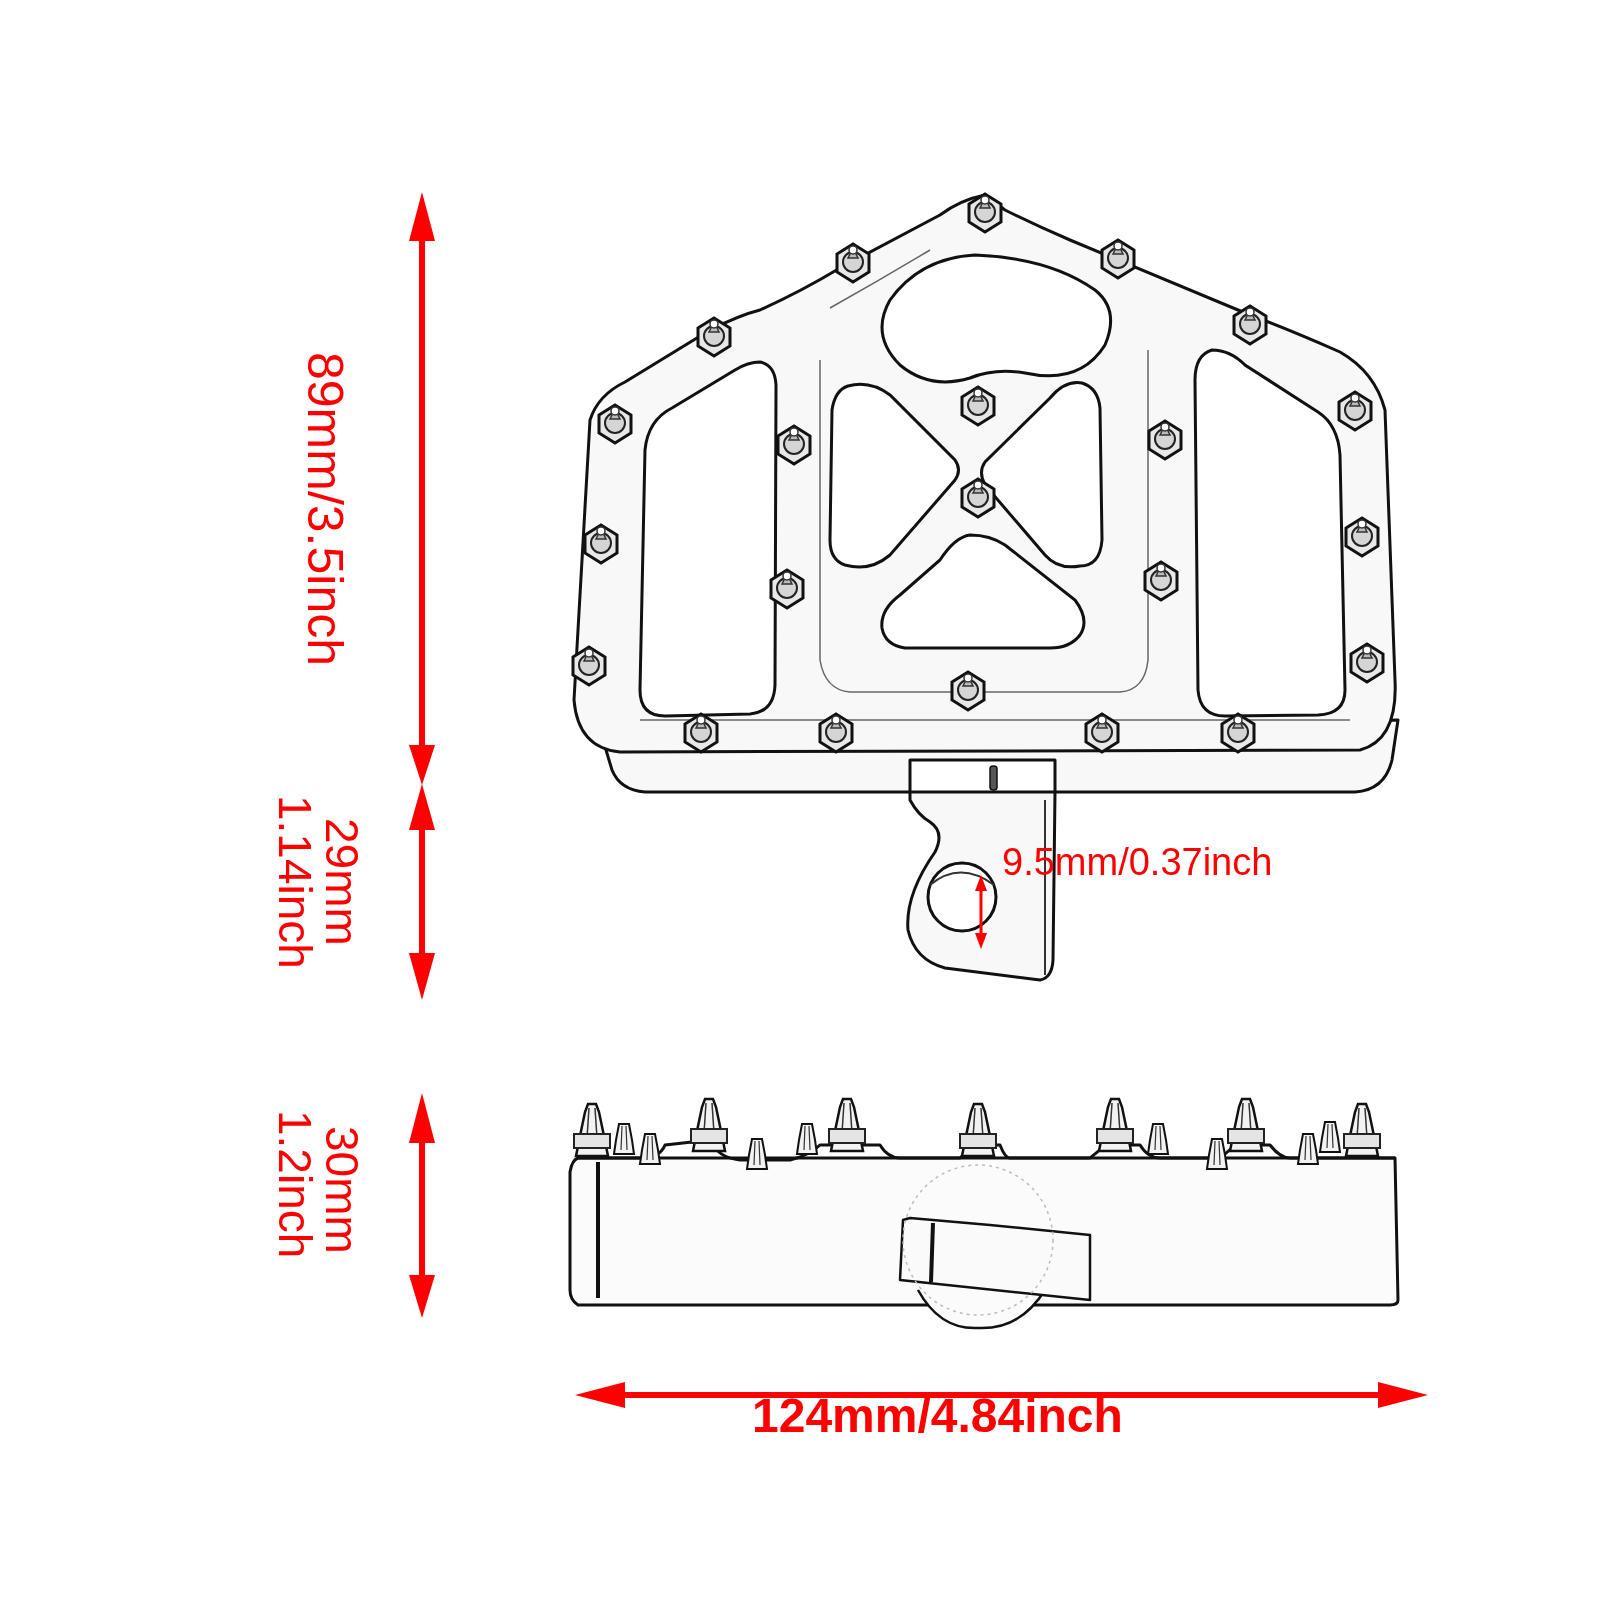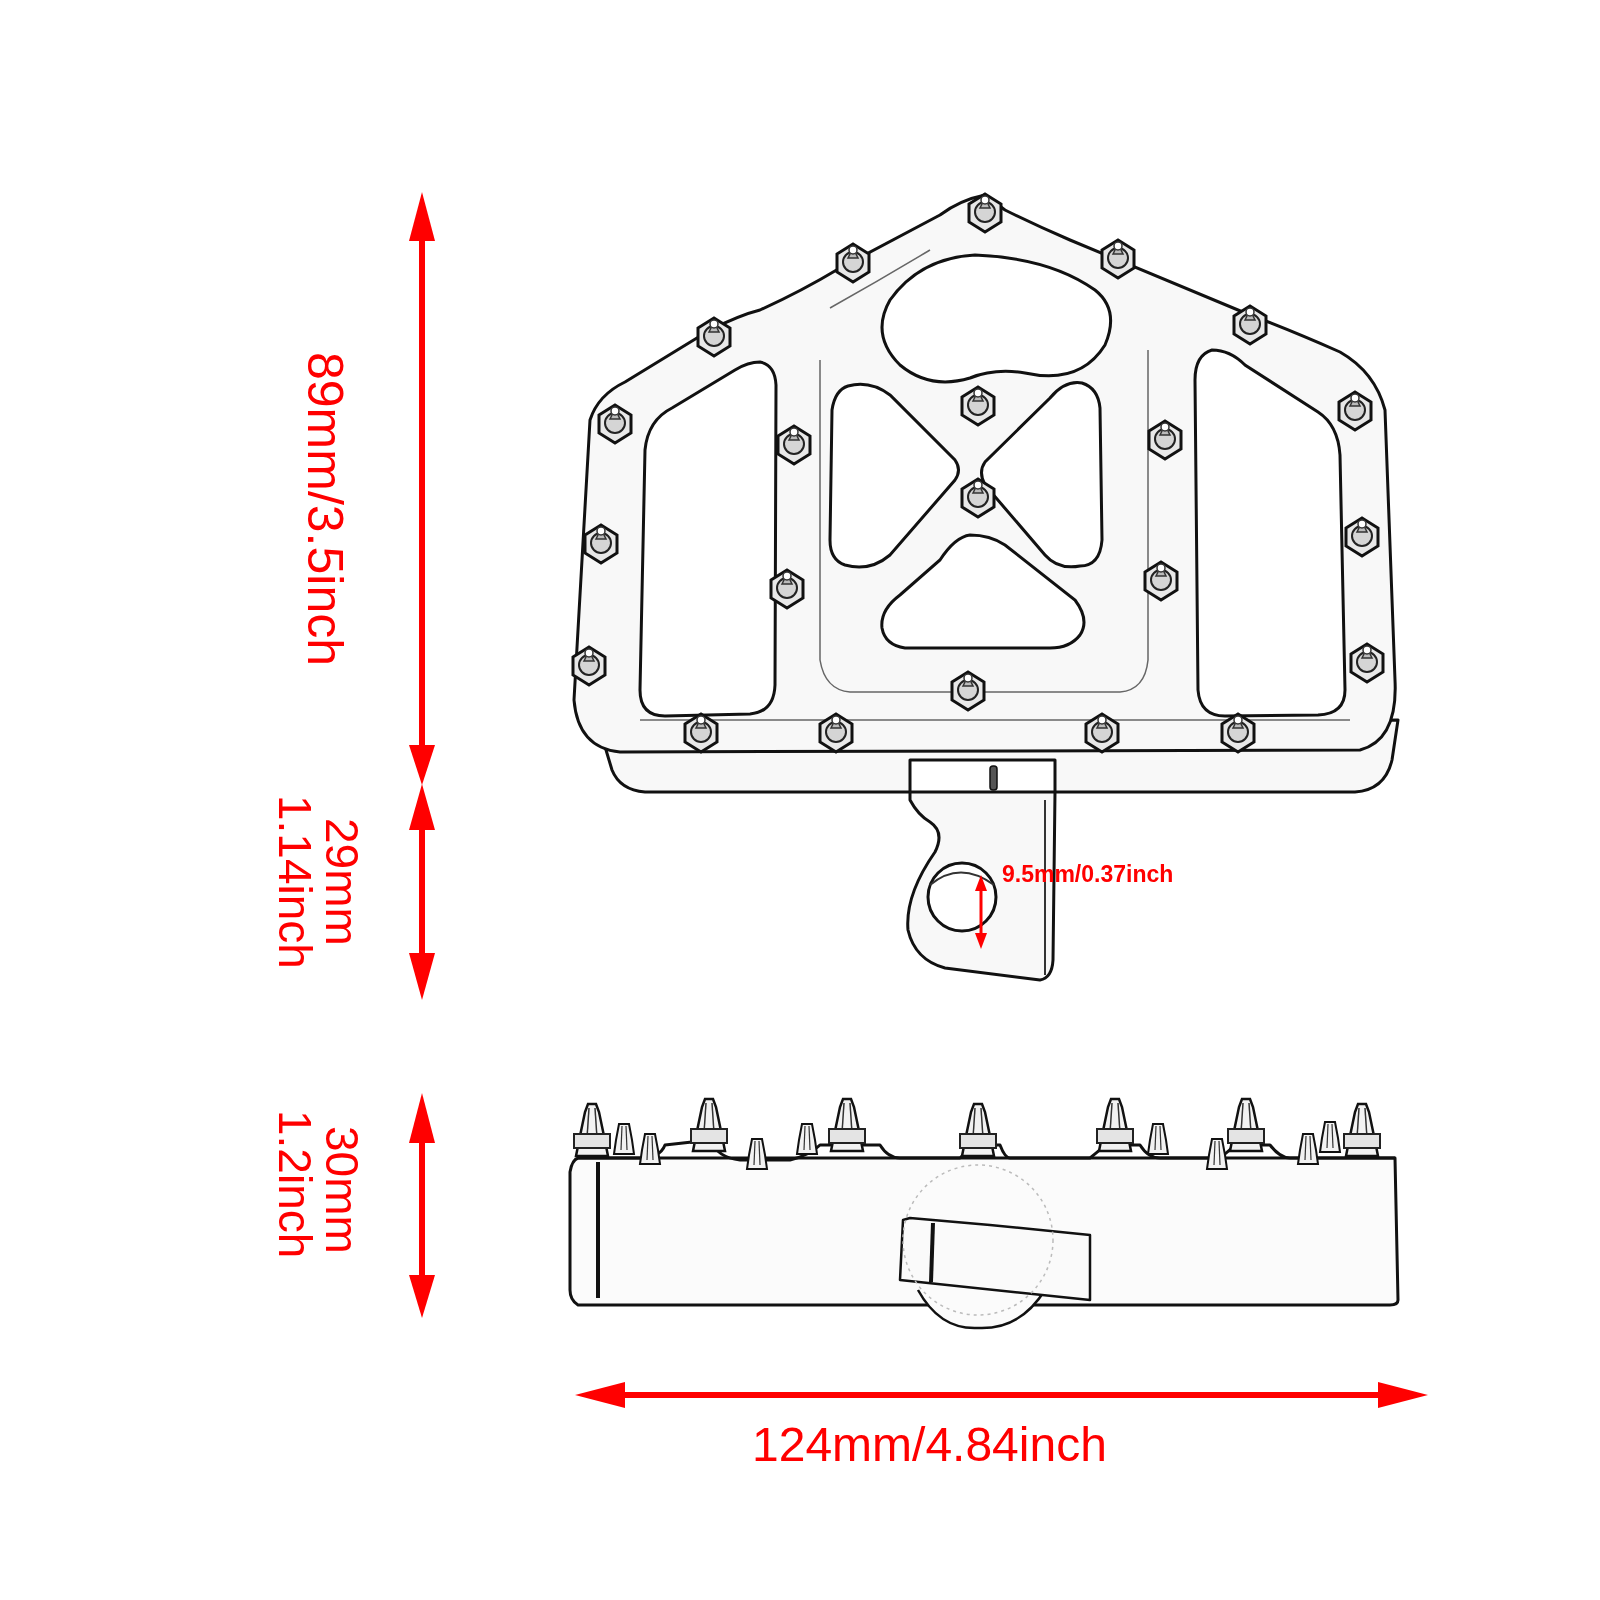--- a/index.html
+++ b/index.html
@@ -5,22 +5,22 @@
     html, body { margin: 0; padding: 0; background: #ffffff; }
     body { width: 1600px; height: 1600px; position: relative; overflow: hidden; font-family: "Liberation Sans", sans-serif; }
     .layer { position: absolute; left: 0; top: 0; width: 1600px; height: 1600px; }
     .dim-label { position: absolute; color: #ff0000; white-space: nowrap; line-height: 1; }
     .vert { transform-origin: 0 0; transform: rotate(90deg); }
     .lbl-89 { left: 350px; top: 352px; font-size: 50px; }
     .lbl-29a { left: 365px; top: 818px; font-size: 46px; }
     .lbl-29b { left: 318px; top: 795px; font-size: 46px; }
     .lbl-30a { left: 365px; top: 1126px; font-size: 46px; }
     .lbl-30b { left: 318px; top: 1110px; font-size: 46px; }
-    .lbl-hole { left: 1002px; top: 863px; font-size: 23px; font-weight: bold; }
-    .lbl-124 { left: 752px; top: 1392px; font-size: 48px; font-weight: normal; letter-spacing: 0px; margin-top: 29px; }
+    .lbl-hole { left: 1002px; top: 843px; font-size: 38px; font-weight: normal; }
+    .lbl-124 { left: 752px; top: 1392px; font-size: 48px; font-weight: bold; letter-spacing: 0px; }
   </style>
 </head>
 <body>
 
 <svg class="layer" viewBox="0 0 1600 1600" xmlns="http://www.w3.org/2000/svg">
   <defs>
     <g id="stud">
       <polygon points="-16,-8 0,-18 16,-8 16,10 0,20 -16,10" fill="#e8e8e8" stroke="#111" stroke-width="3"></polygon>
       <circle cx="0" cy="0" r="10" fill="#d5d5d5" stroke="#222" stroke-width="2"></circle>
       <path d="M-5,-4 L0,-14 L5,-4 Z" fill="#bbb" stroke="#333" stroke-width="1.5"></path>

